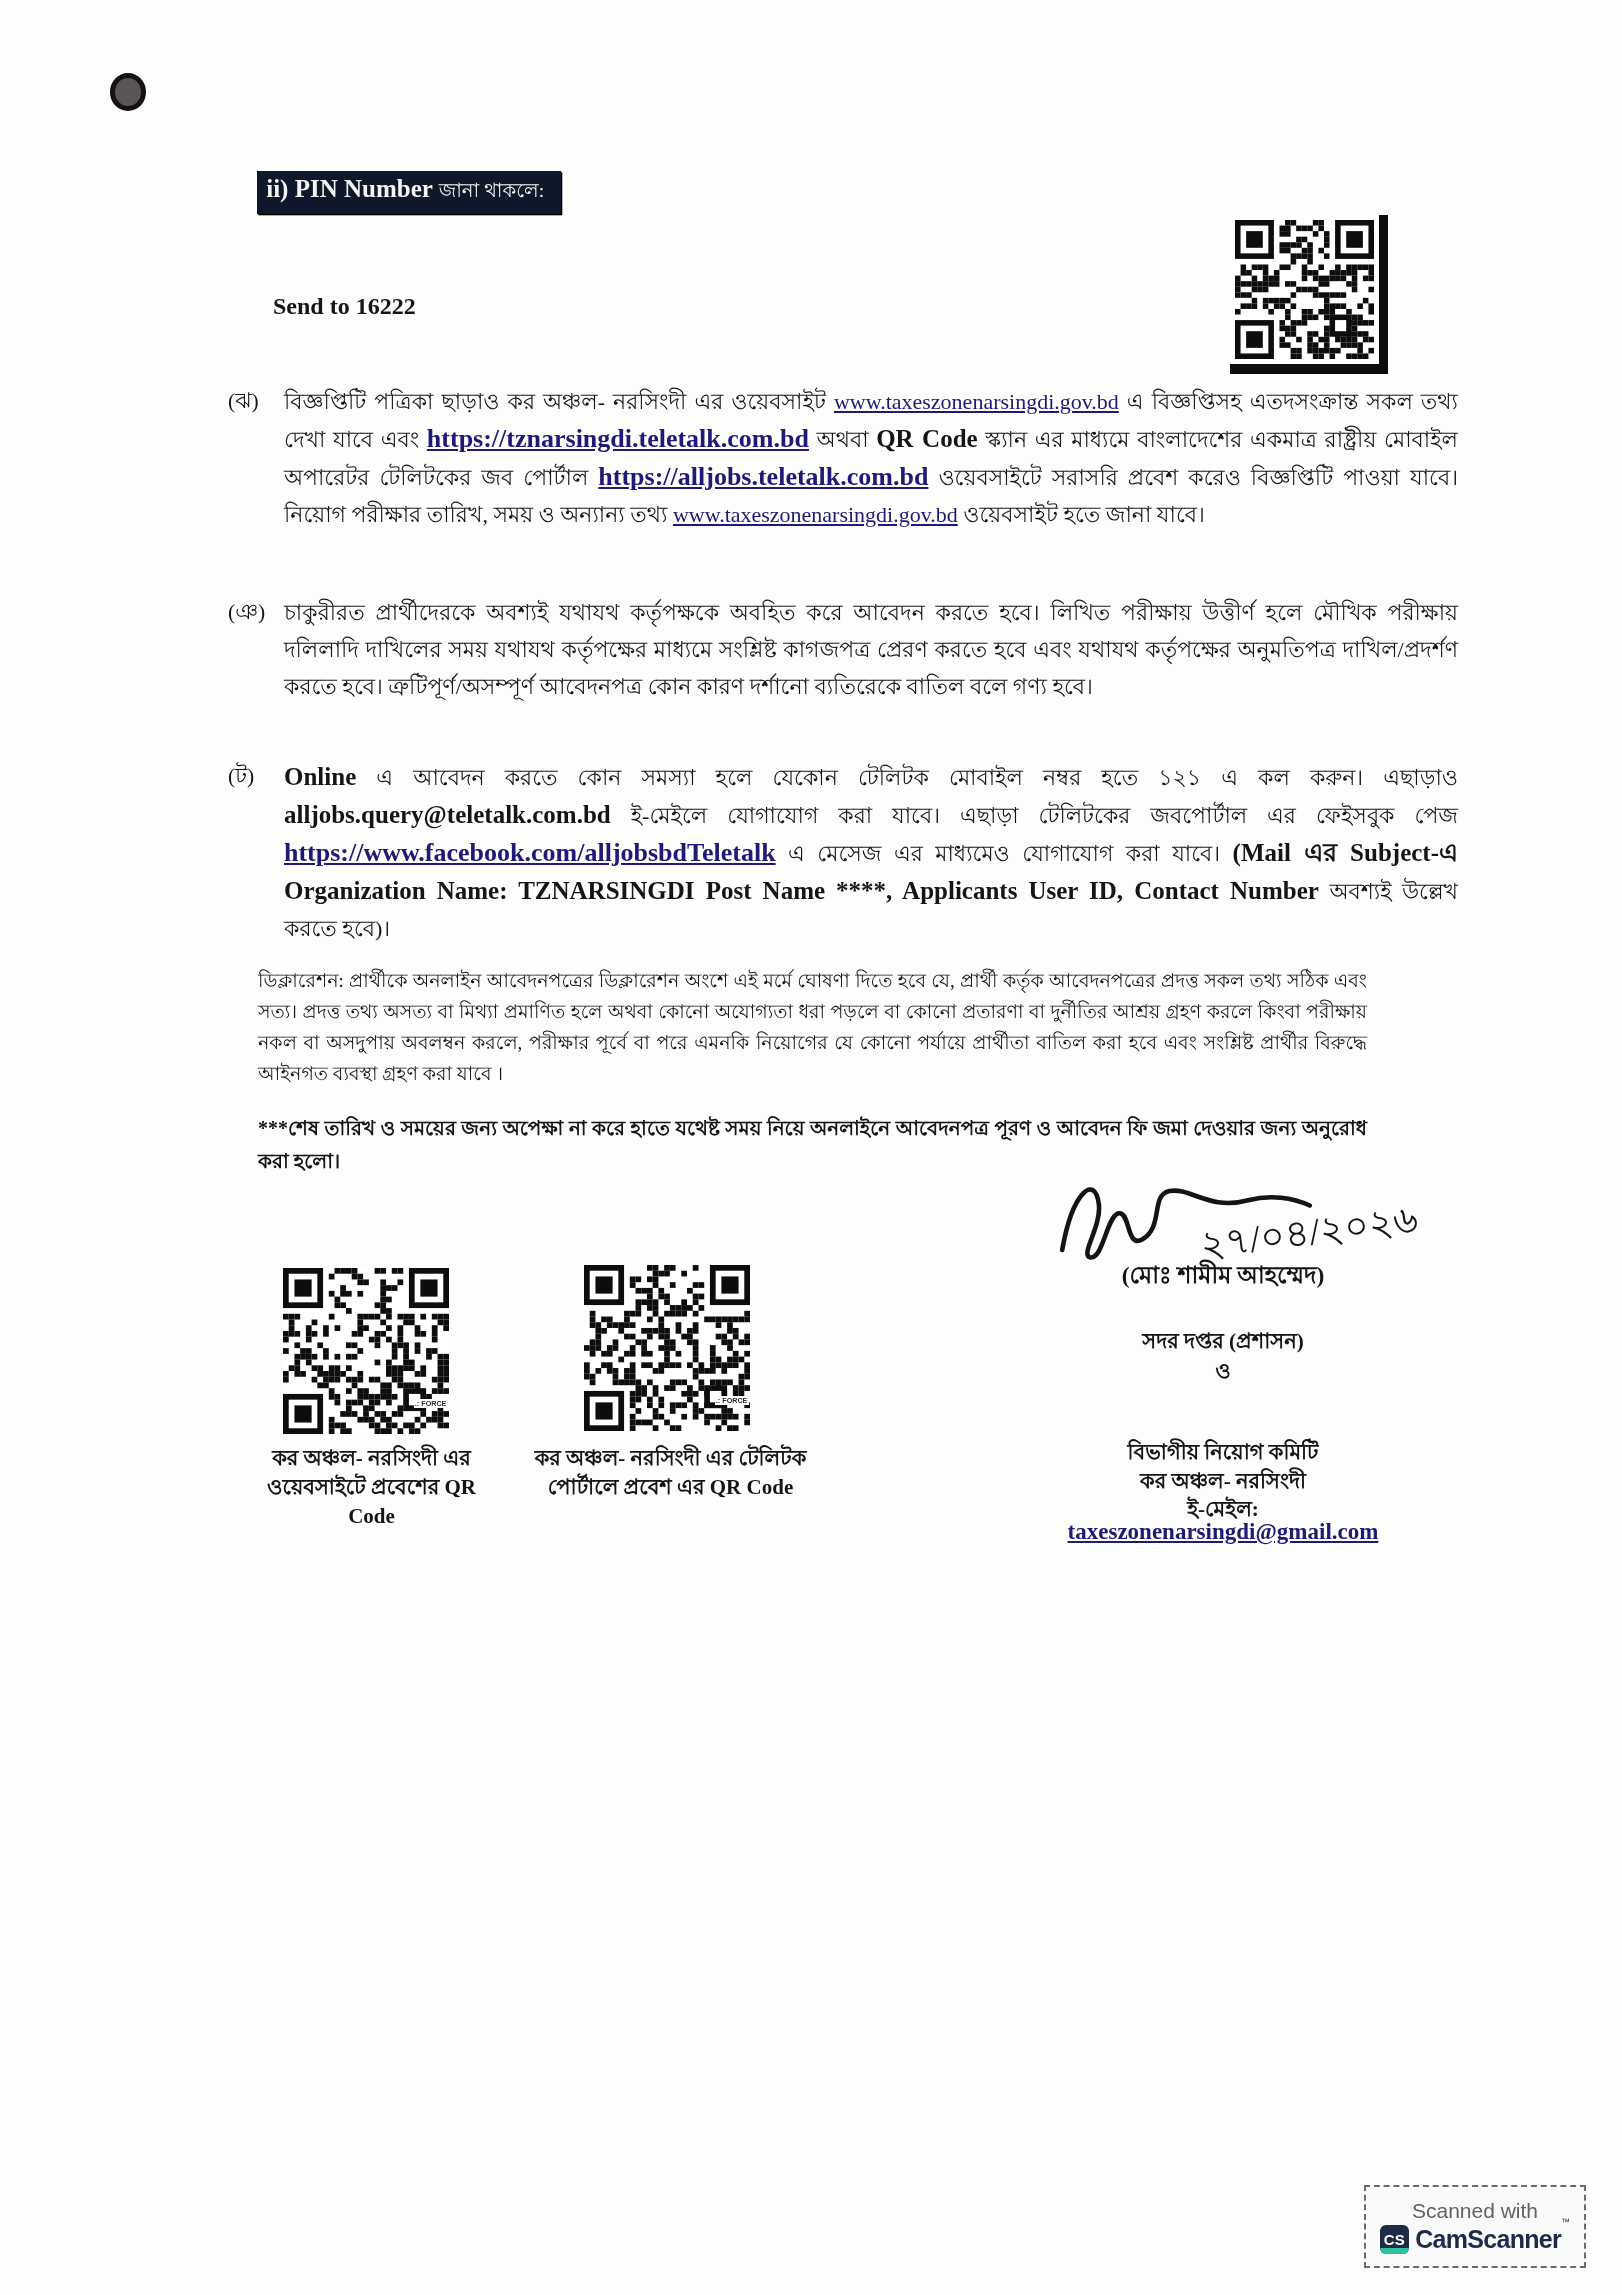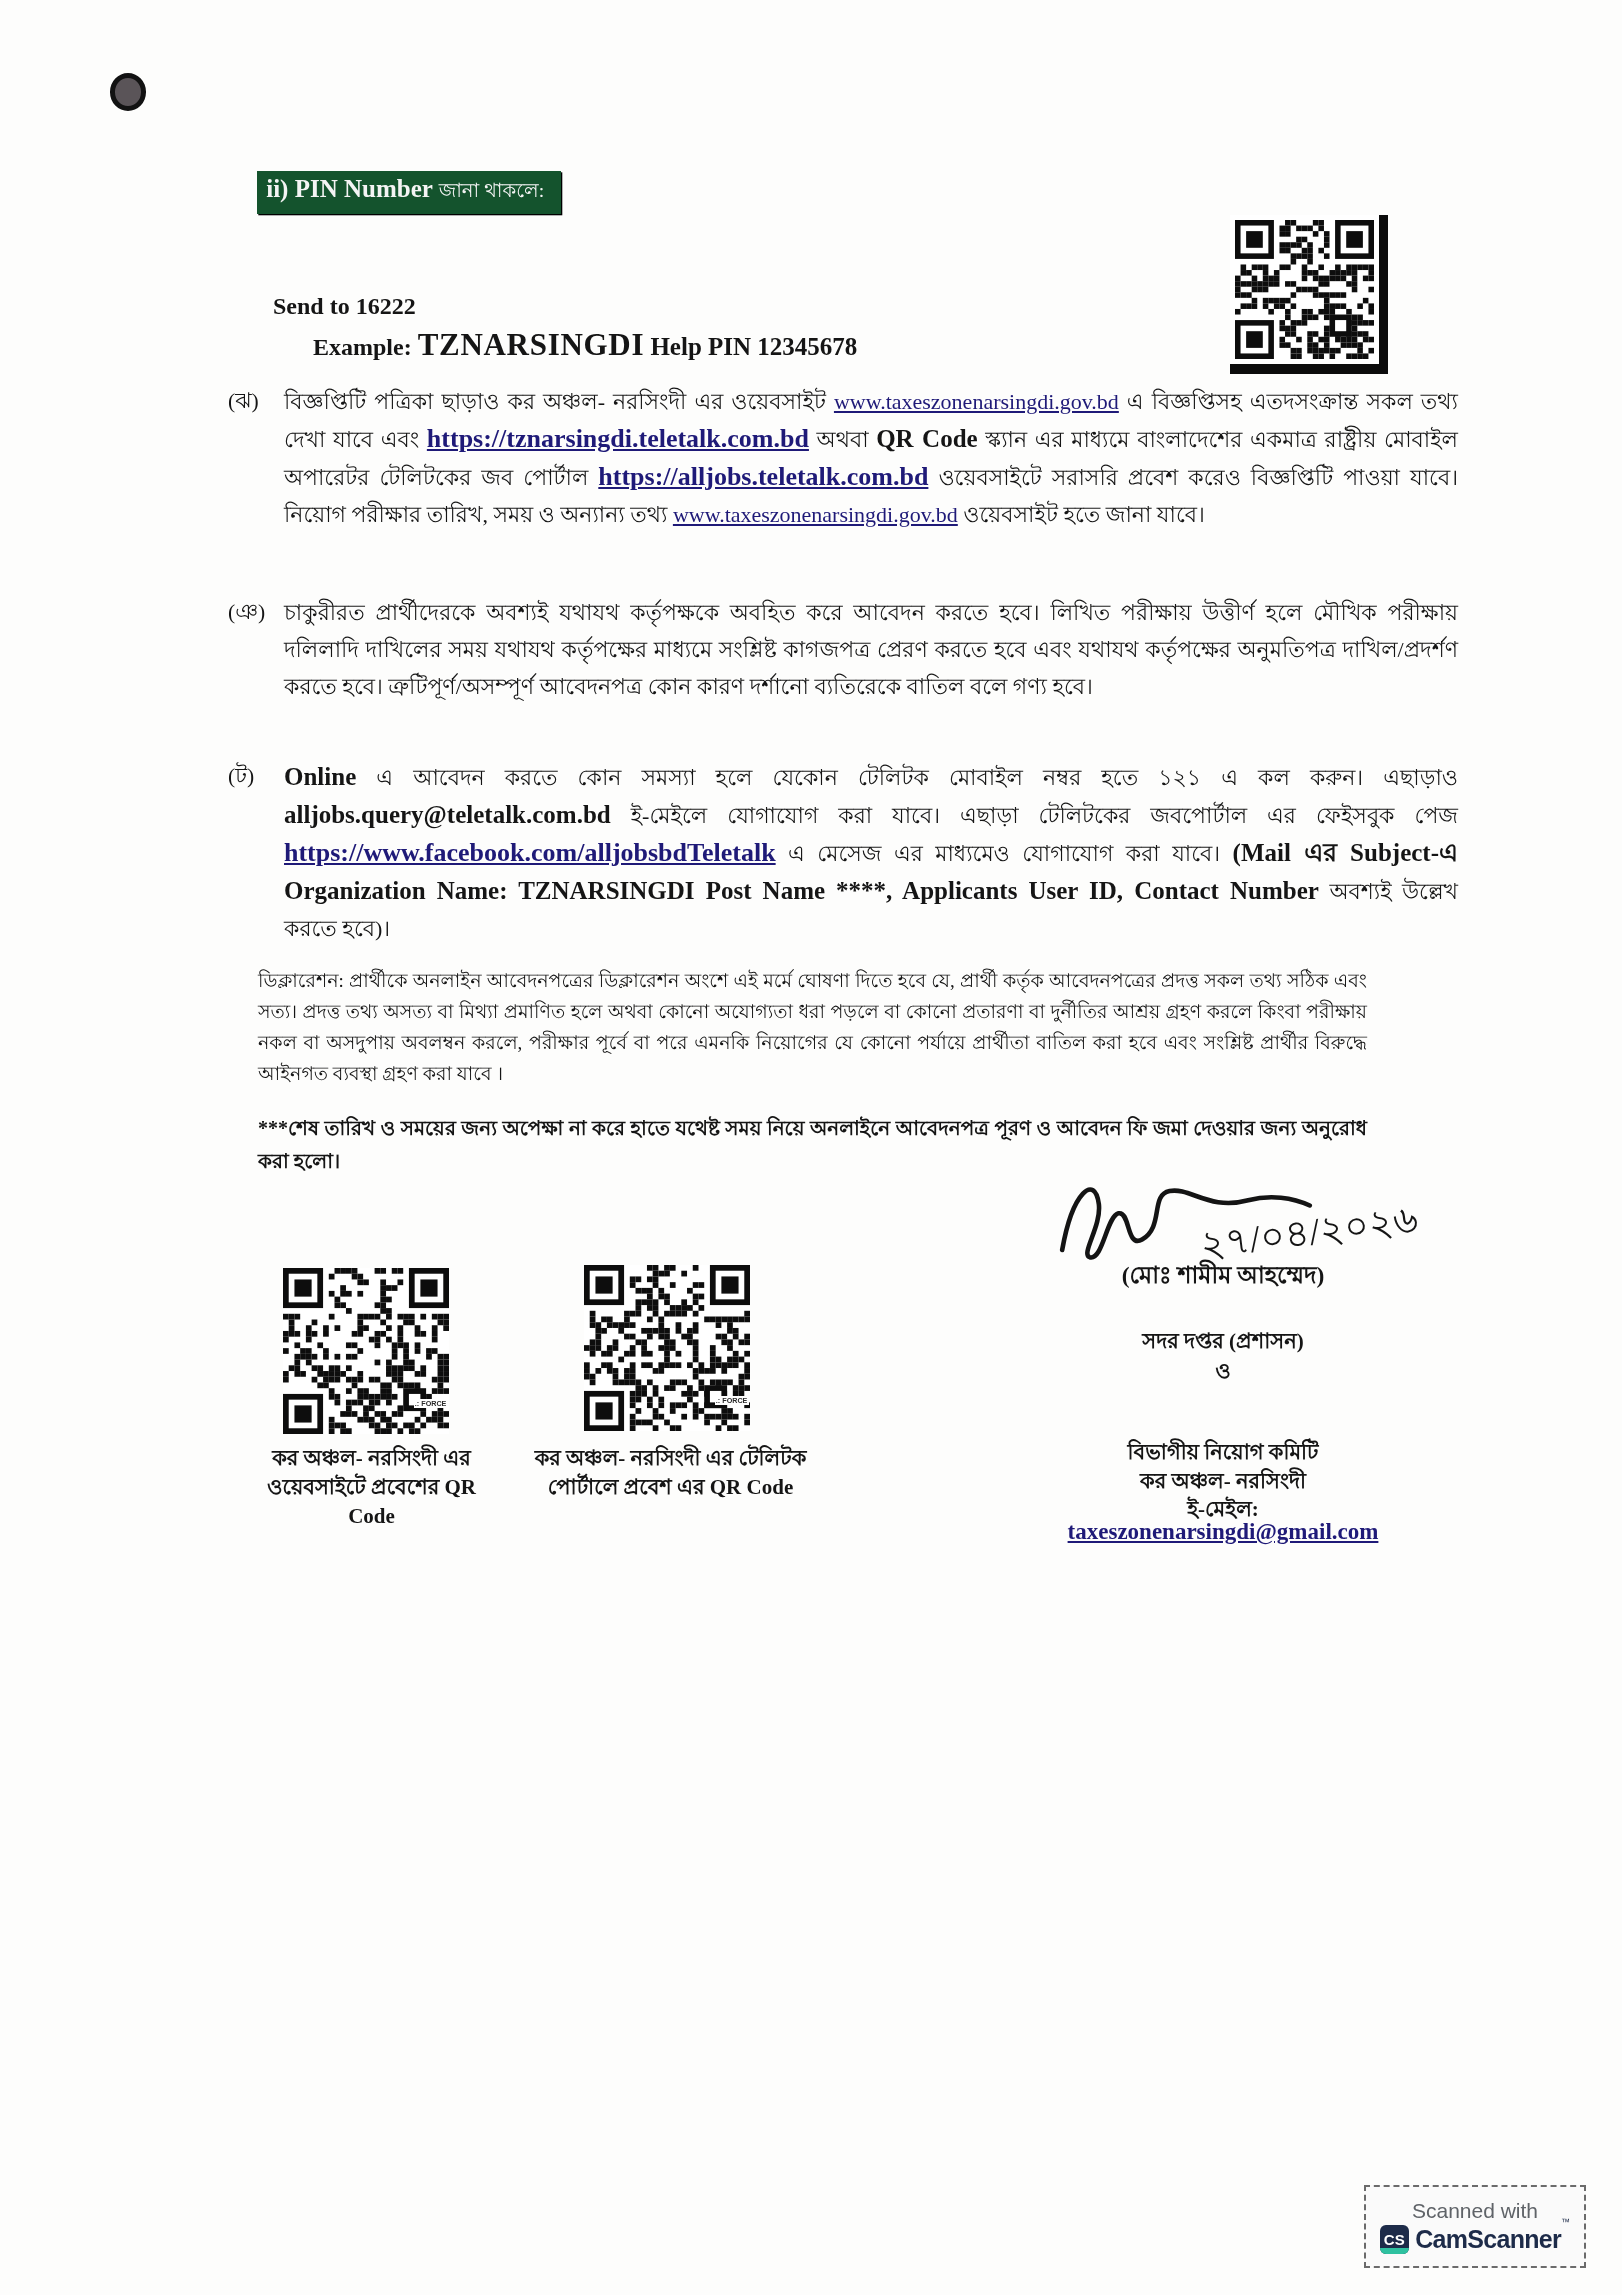--- a/index.html
+++ b/index.html
@@ -2,21 +2,21 @@
 <html style="font-size:10.5px"><head>
 <meta charset="utf-8">
 <style>
   html,body{margin:0;padding:0;background:#ffffff;}
   #page{position:relative;width:1622px;height:2295px;background:#fdfdfc;overflow:hidden;
         font-family:"Liberation Serif",serif;color:#151515;}
   
   .hole{position:absolute;left:110px;top:73px;width:26px;height:27.5px;border-radius:50%;
         background:#5a5458;border:5.9px solid #121212;}
   
-  .badge{position:absolute;left:257px;top:171px;background:#14532d;color:#f4f4f4;
+  .badge{position:absolute;left:257px;top:171px;background:#0f172a;color:#f4f4f4;
          padding:3.9px 17px 6.5px 9.2px;font-weight:bold;font-size:25px;white-space:nowrap;
          box-shadow:1.3px 1.3px 0 #000;}
   .badge .bn{font-size:19.6px;font-weight:normal;}
   
   .sms1{position:absolute;left:313px;top:243px;white-space:nowrap;}
   .sms2{position:absolute;left:273px;top:293px;font-weight:bold;font-size:24px;}
   .smsex{position:absolute;left:313px;top:327px;white-space:nowrap;}
   .run-code{font-size:31px;font-weight:bold;letter-spacing:0.7px;}
   .run-tok{color:#4b3fae;font-weight:bold;font-size:21.6px;}
   .run-smsb{font-weight:bold;font-size:22px;}
@@ -74,21 +74,20 @@
 </head>
 <body>
 
 <div id="page">
 
   <div class="hole"></div>
 
   <div class="badge"><span>ii) PIN Number </span><span class="bn">জানা থাকলে:</span></div>
 
   <div class="sms2">Send to 16222</div>
-  <div class="smsex"><span class="ex-label">Example: </span><span class="ex-code">TZNARSINGDI</span><span class="ex-rest"> Help PIN 12345678</span></div>
 
   <div class="qrtop">
     <svg viewBox="0 0 25 25">
         <rect x="0" y="0" width="25" height="25" fill="#ffffff"></rect>
         <rect x="9" y="0" width="1" height="1" fill="#0d0d0d"></rect>
         <rect x="10" y="0" width="1" height="1" fill="#0d0d0d"></rect>
         <rect x="14" y="0" width="1" height="1" fill="#0d0d0d"></rect>
         <rect x="15" y="0" width="1" height="1" fill="#0d0d0d"></rect>
         <rect x="8" y="1" width="1" height="1" fill="#0d0d0d"></rect>
         <rect x="9" y="1" width="1" height="1" fill="#0d0d0d"></rect>

